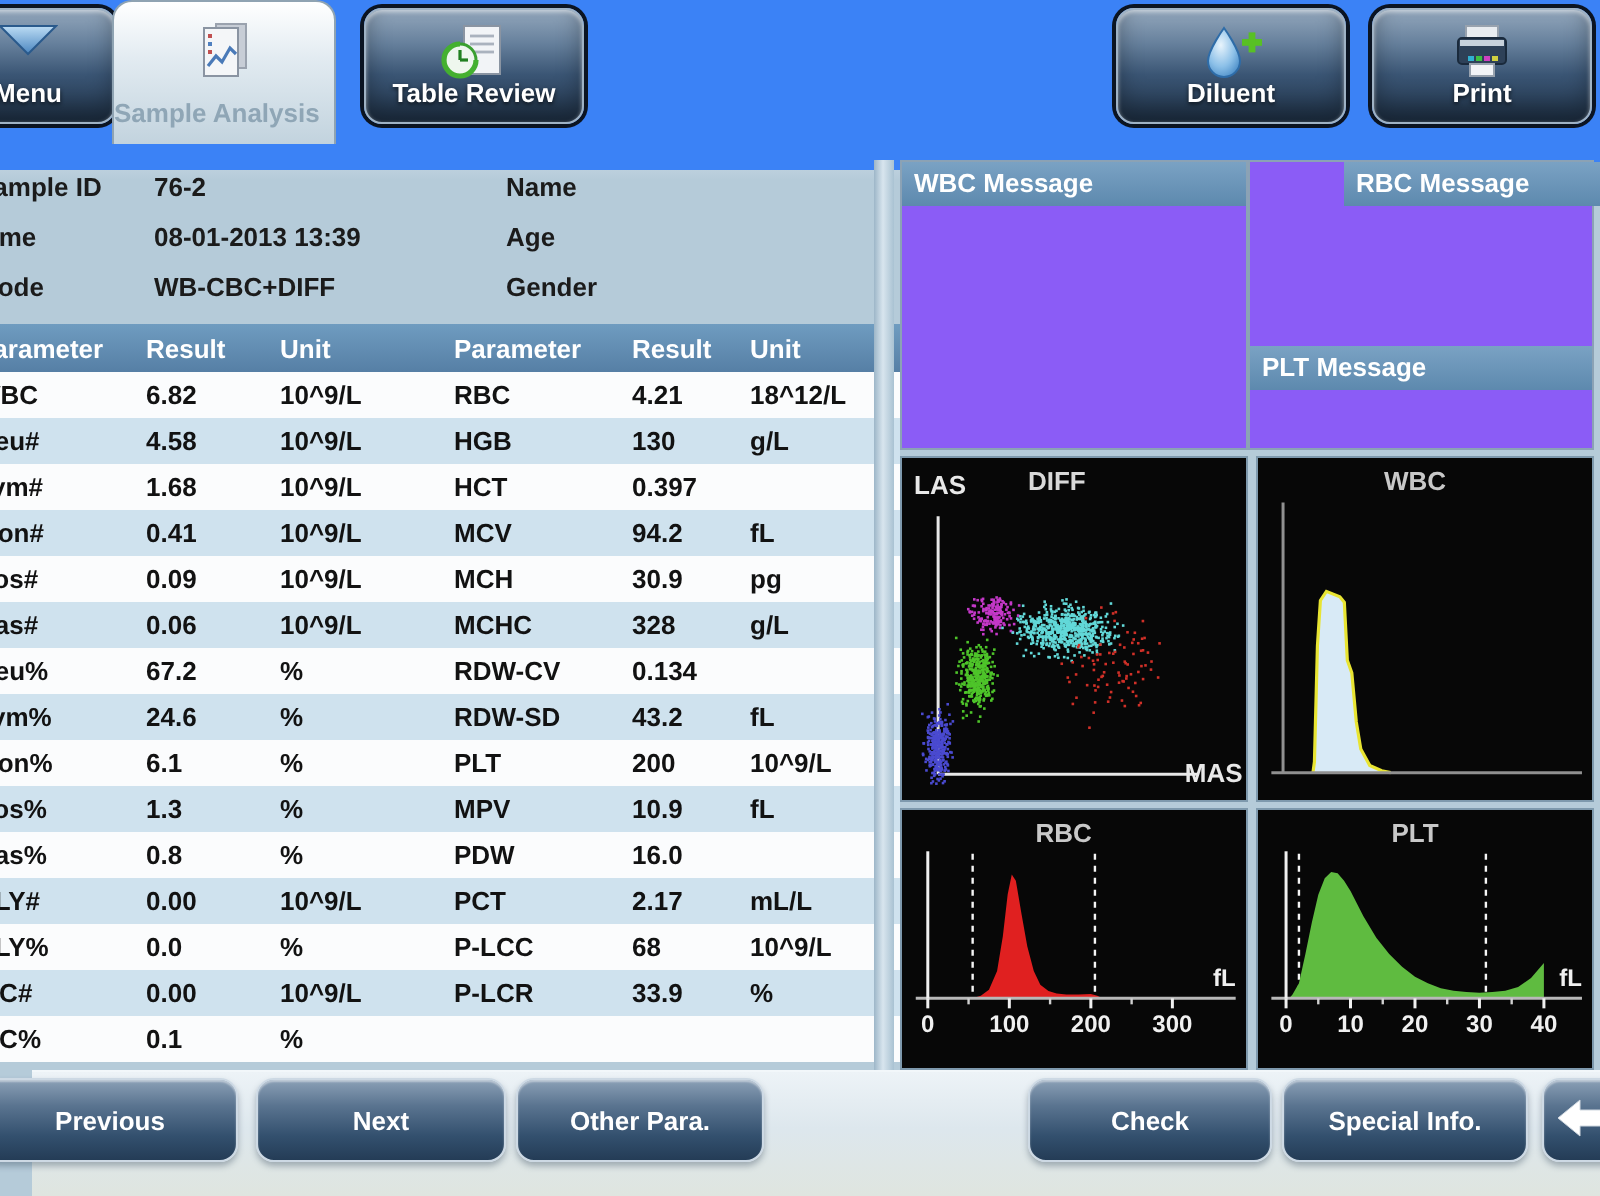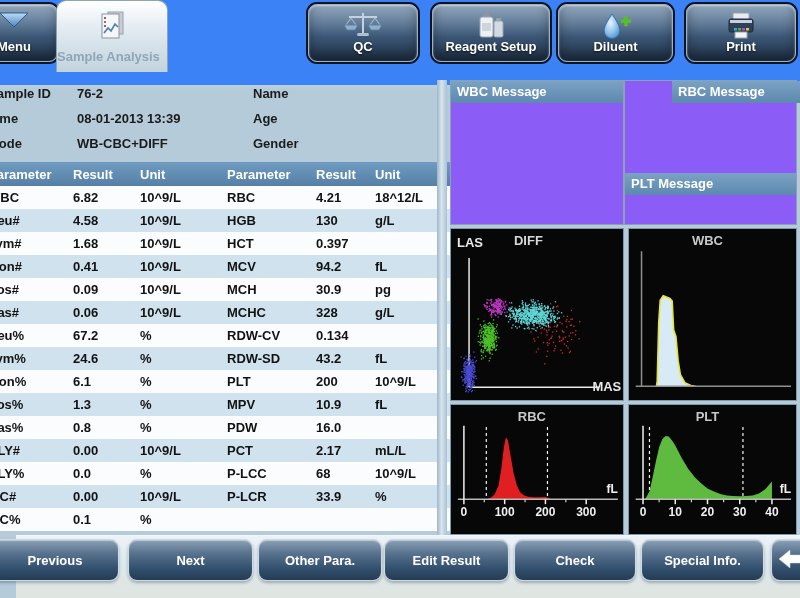--- a/index.html
+++ b/index.html
@@ -97,50 +97,37 @@
         <rect x="7" y="5" width="17" height="24" fill="#f4f6f8" stroke="#8a94a2"></rect>
         <rect x="9" y="8" width="2" height="2" fill="#c05050"></rect>
         <rect x="9" y="12" width="2" height="2" fill="#5080c0"></rect>
         <rect x="9" y="16" width="2" height="2" fill="#c05050"></rect>
         <polyline points="9,24 13,19 16,22 20,15 23,18" fill="none" stroke="#4a7ab8" stroke-width="1.6"></polyline>
       </svg>
     </span>
     <span class="lbl">Sample Analysis</span>
   </div>
 
-
-  <div class="tbtn" style="left:308px;width:110px;">
+  <div class="tbtn" style="left:182px;width:110px;">
     <span class="ico">
-      <svg width="44" height="30" viewBox="0 0 44 30">
-        <rect x="21" y="2" width="2" height="20" fill="#c2d2e0"></rect>
-        <rect x="16" y="22" width="12" height="3" rx="1.5" fill="#aebfd0"></rect>
-        <rect x="8" y="5" width="28" height="2" fill="#c2d2e0"></rect>
-        <line x1="10" y1="7" x2="5" y2="14" stroke="#9fb4c8" stroke-width="1.2"></line>
-        <line x1="10" y1="7" x2="15" y2="14" stroke="#9fb4c8" stroke-width="1.2"></line>
-        <path d="M3,14 h14 l-3,5 h-8 z" fill="#8fb0cc" stroke="#5a7a9a" stroke-width="0.8"></path>
-        <line x1="34" y1="7" x2="29" y2="14" stroke="#9fb4c8" stroke-width="1.2"></line>
-        <line x1="34" y1="7" x2="39" y2="14" stroke="#9fb4c8" stroke-width="1.2"></line>
-        <path d="M27,14 h14 l-3,5 h-8 z" fill="#8fb0cc" stroke="#5a7a9a" stroke-width="0.8"></path>
+      <svg width="34" height="30" viewBox="0 0 34 30">
+        <rect x="12" y="2" width="18" height="24" fill="#f2f4f7" stroke="#8a94a2"></rect>
+        <line x1="15" y1="7" x2="27" y2="7" stroke="#aab2be" stroke-width="1.4"></line>
+        <line x1="15" y1="11" x2="27" y2="11" stroke="#aab2be" stroke-width="1.4"></line>
+        <line x1="15" y1="15" x2="27" y2="15" stroke="#aab2be" stroke-width="1.4"></line>
+        <circle cx="10" cy="19" r="8" fill="#eef7ee" stroke="#3aa030" stroke-width="1.5"></circle>
+        <path d="M10,11 a8,8 0 1 0 8,8" fill="none" stroke="#44b030" stroke-width="2.6"></path>
+        <line x1="10" y1="19" x2="10" y2="14" stroke="#208020" stroke-width="1.6"></line>
+        <line x1="10" y1="19" x2="14" y2="19" stroke="#208020" stroke-width="1.6"></line>
       </svg>
     </span>
-    <span class="lbl">QC</span>
+    <span class="lbl">Table Review</span>
   </div>
 
-  <div class="tbtn" style="left:432px;width:118px;">
-    <span class="ico">
-      <svg width="30" height="30" viewBox="0 0 30 30">
-        <rect x="7" y="2" width="7" height="4" fill="#8a94a2"></rect>
-        <rect x="4" y="6" width="13" height="20" rx="2" fill="#eef1f4" stroke="#9aa4b0"></rect>
-        <rect x="6" y="12" width="9" height="8" fill="#cdd4dc"></rect>
-        <rect x="20" y="7" width="5" height="3" fill="#98a2ae"></rect>
-        <rect x="18" y="10" width="9" height="16" rx="1.5" fill="#d4dae2" stroke="#98a2ae"></rect>
-      </svg>
-    </span>
-    <span class="lbl">Reagent Setup</span>
-  </div>
+
 
   <div class="tbtn" style="left:558px;width:115px;">
     <span class="ico">
       <svg width="32" height="30" viewBox="0 0 32 30">
         <defs>
             <radialGradient id="gDrop" cx="0.4" cy="0.35" r="0.8">
           <stop offset="0" stop-color="#e8f4fc"></stop>
               <stop offset="0.55" stop-color="#8cc0e8"></stop>
               <stop offset="1" stop-color="#3a80c0"></stop>
             </radialGradient>
@@ -1987,21 +1974,20 @@
       <text x="142.952" y="111.17" fill="#f0f0f0" text-anchor="middle" style="font:bold 12px &quot;Liberation Sans&quot;,sans-serif">40</text>
       <text x="161.99" y="88.17" fill="#f0f0f0" text-anchor="end" style="font:bold 12px &quot;Liberation Sans&quot;,sans-serif">fL</text>
       <text x="78.49" y="16" fill="#c8c8c8" text-anchor="middle" style="font:bold 13px &quot;Liberation Sans&quot;,sans-serif">PLT</text>
     </svg>
   </div>
 
 <div class="bottom">
   <div class="bbtn" style="left:-25px;width:128px;">Previous</div>
   <div class="bbtn" style="left:112px;width:125px;">Next</div>
   <div class="bbtn" style="left:242px;width:124px;">Other Para.</div>
-  <div class="bbtn" style="left:368px;width:125px;">Edit Result</div>
   <div class="bbtn" style="left:498px;width:122px;">Check</div>
   <div class="bbtn" style="left:625px;width:123px;">Special Info.</div>
   <div class="bbtn" style="left:755px;width:42px;">
     <span>
       <svg width="28" height="20" viewBox="0 0 28 20">
         <polygon points="1,10 12,1 12,6 27,6 27,14 12,14 12,19" fill="#ffffff" stroke="#d0d8e0" stroke-width="0.5"></polygon>
       </svg>
     </span>
   </div>
 </div>

